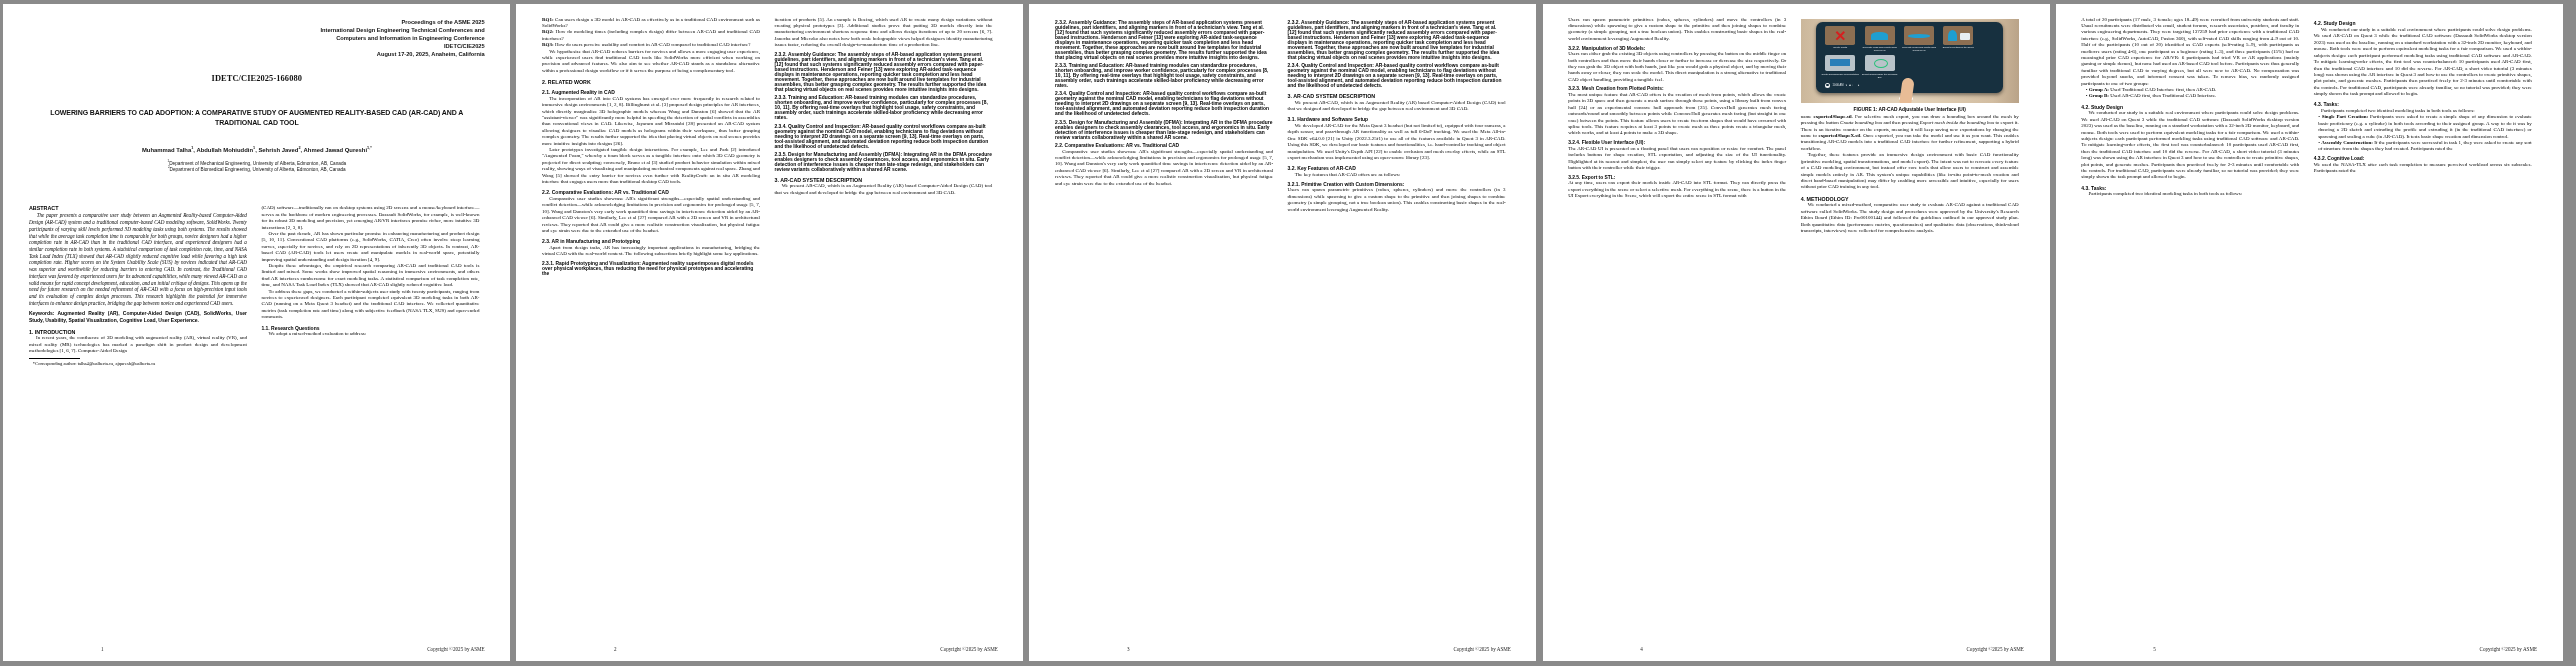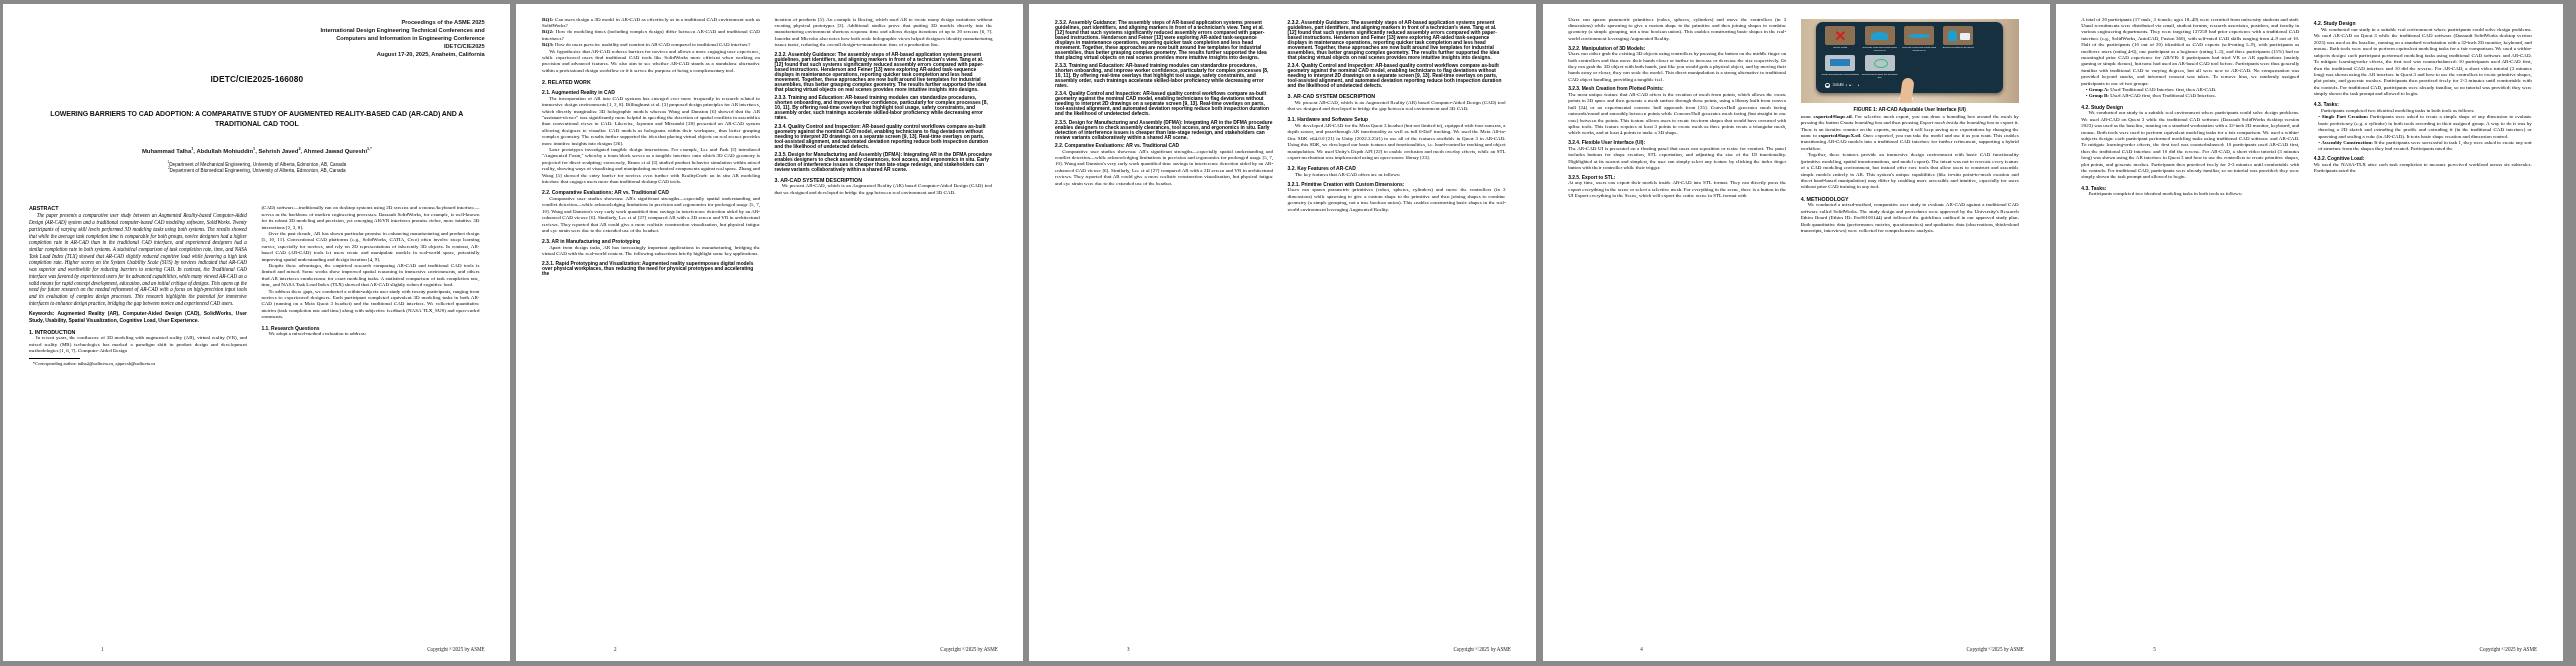--- a/index.html
+++ b/index.html
@@ -5,21 +5,21 @@
   html,body{margin:0;padding:0;background:#8a8a8a;}
   body{font-family:"Liberation Serif",serif;}
   #sheet{width:2576px;height:667px;background:#8a8a8a;position:relative;overflow:hidden;display:flex;gap:6.1px;padding:0;box-sizing:border-box;}
   .page{width:507px;height:657px;background:#ffffff;position:relative;box-sizing:border-box;flex:0 0 auto;margin-top:4.4px;overflow:hidden;}
   .page:first-child{margin-left:3.3px;}
 
   .pad{position:absolute;left:25.6px;right:25.6px;top:13.3px;bottom:13.3px;}
 
   
   .conf{font-family:"Liberation Sans",sans-serif;font-weight:bold;font-size:5.7px;line-height:8px;text-align:right;color:#111;margin:0 0 0 0;padding-right:0px;}
-  .docnum{font-family:Liberation Sans, sans-serif;font-weight:bold;font-size:8.4px;text-align:center;letter-spacing:0.1px;color:#111;margin-top:16.7px;}
+  .docnum{font-family:Liberation Serif, serif;font-weight:bold;font-size:8.4px;text-align:center;letter-spacing:0.1px;color:#111;margin-top:16.7px;}
   .paper-title{font-family:"Liberation Sans",sans-serif;font-weight:bold;font-size:7px;line-height:9.2px;text-align:center;margin-top:25px;letter-spacing:-0.1px;color:#111;}
   .authors{font-family:"Liberation Sans",sans-serif;font-weight:bold;font-size:5.9px;text-align:center;margin-top:20.6px;color:#111;}
   .affil{font-family:"Liberation Sans",sans-serif;font-size:4.7px;line-height:6.3px;text-align:center;margin-top:7.2px;color:#111;}
   sup{font-size:64%;vertical-align:super;line-height:0;}
 
   
   .cols{position:absolute;left:25.6px;right:25.6px;top:0;bottom:21px;display:flex;gap:14.5px;}
   .col{width:218px;flex:0 0 auto;}
   .p1 .cols{top:201px;}
   .pN .cols{top:12.2px;}

